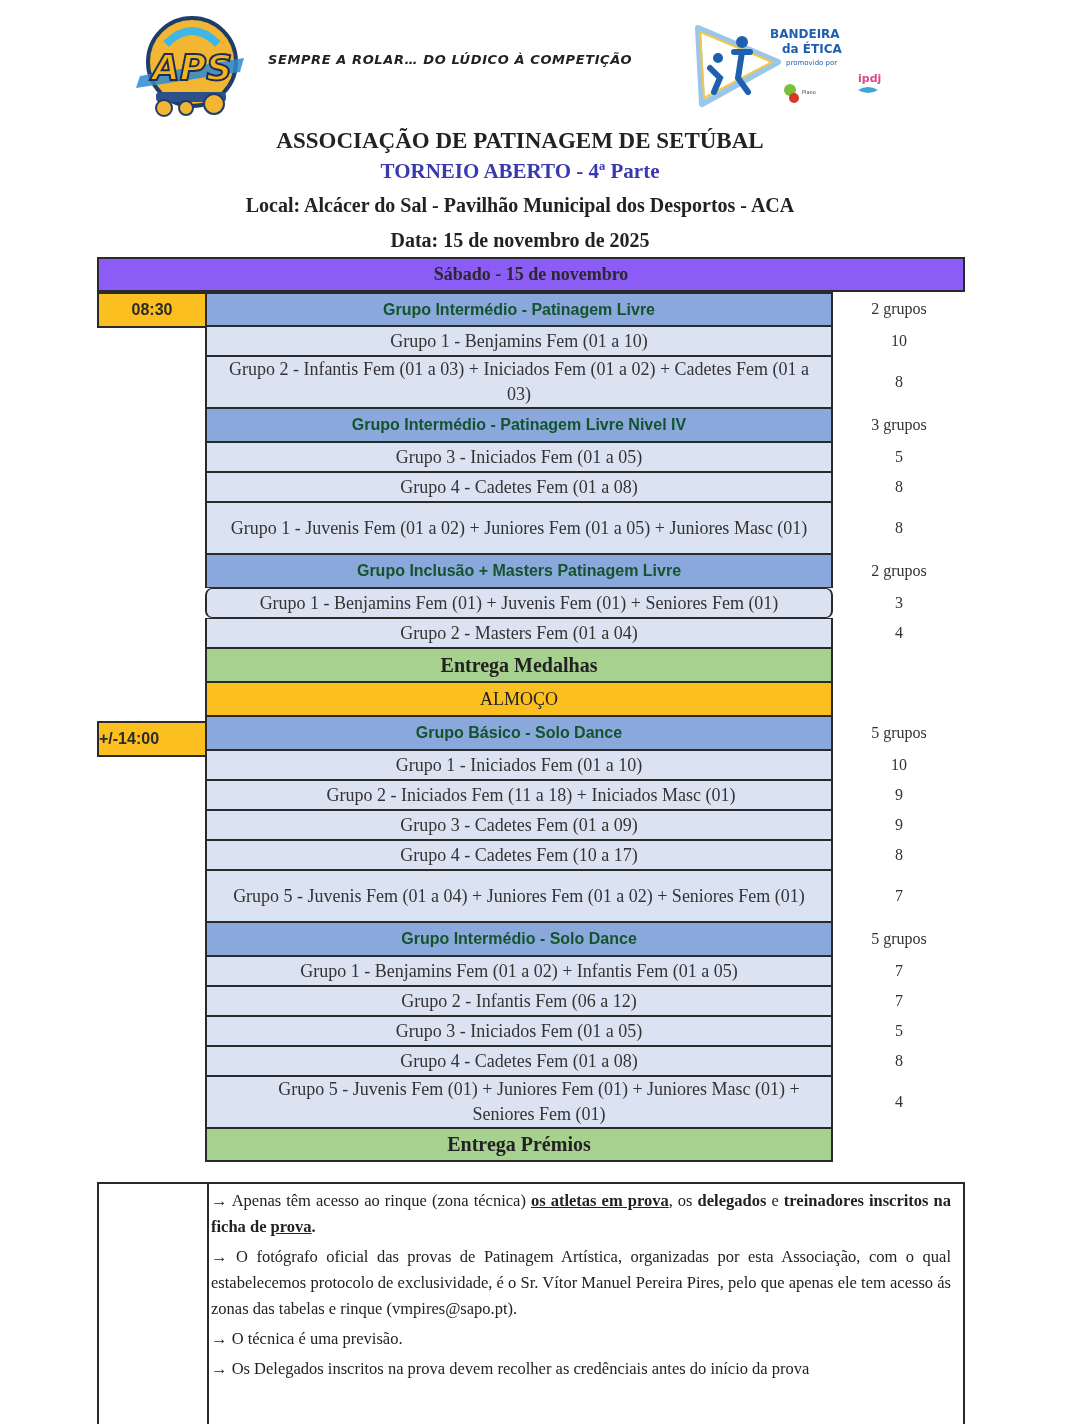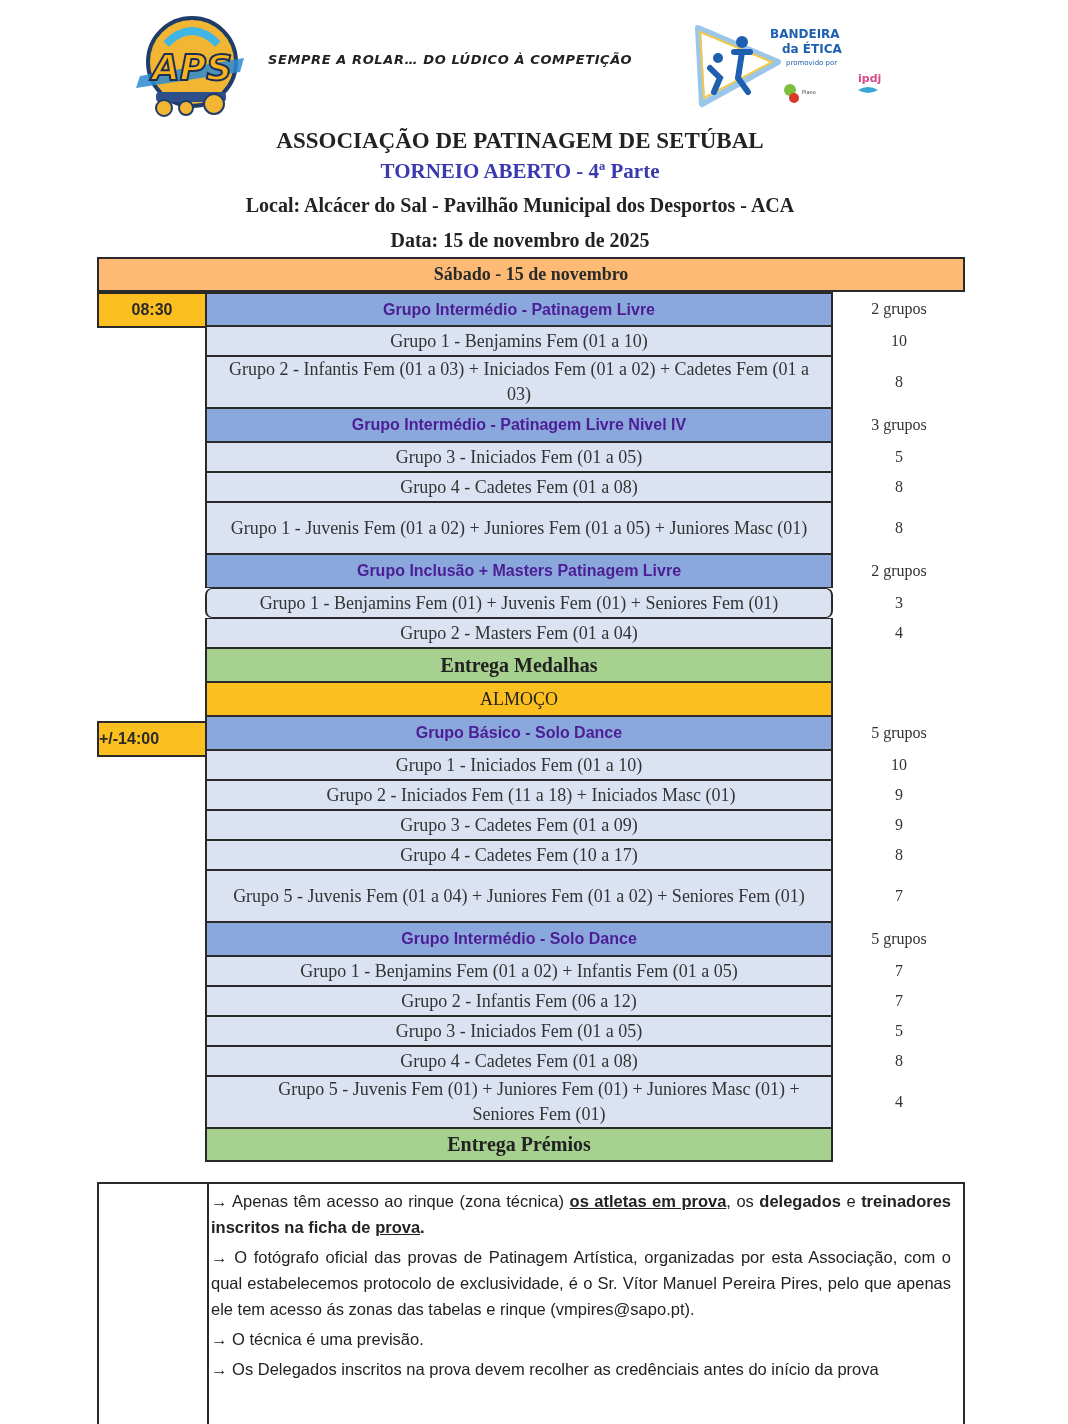--- a/index.html
+++ b/index.html
@@ -11,34 +11,34 @@
   .logo-etica { position:absolute; left:690px; top:18px; width:200px; height:92px; }
 
   .title { position:absolute; left:0; width:1040px; text-align:center; font-weight:bold; }
   .t1 { top:128px; font-size:23px; color:#222; }
   .t2 { top:159px; font-size:21px; color:#3a3ab0; }
   .t3 { top:194px; font-size:20px; color:#222; }
   .t4 { top:229px; font-size:20px; color:#222; }
 
   
   .row { position:absolute; box-sizing:border-box; display:flex; align-items:center; justify-content:center; text-align:center; }
-  .day-bar { left:97px; top:257px; width:868px; height:35px; background:#fdba74; border:2px solid #2a2a2a; font-family:"Liberation Serif", serif; font-weight:bold; font-size:18px; color:#2a2a2a; }
+  .day-bar { left:97px; top:257px; width:868px; height:35px; background:#8b5cf6; border:2px solid #2a2a2a; font-family:"Liberation Serif", serif; font-weight:bold; font-size:18px; color:#2a2a2a; }
   .time { left:97px; width:110px; height:36px; background:#fbbf1f; border:2px solid #2a2a2a; font-family:"Liberation Sans", sans-serif; font-weight:bold; font-size:16px; color:#2a2a2a; }
   .time.right { justify-content:flex-start; padding-left:0; }
   .cell { left:205px; width:628px; border:2px solid #2a2a2a; border-top-width:1px; border-bottom-width:1px; }
-  .head { background:#8aa8dc; font-family:"Liberation Sans", sans-serif; font-weight:bold; font-size:16px; color:#4c1d95; }
+  .head { background:#8aa8dc; font-family:"Liberation Sans", sans-serif; font-weight:bold; font-size:16px; color:#14532d; }
   .item { background:#dbe2f1; font-size:18px; color:#333; line-height:25px; padding:0 8px; }
   .green { background:#a6d18f; font-weight:bold; font-size:20px; color:#222; }
   .orange { background:#fbbf1f; font-weight:normal; font-size:18px; color:#222; }
   .count { left:845px; width:108px; font-size:16px; color:#333; }
 
   
   .notes { position:absolute; left:97px; top:1182px; width:868px; height:260px; border:2px solid #2a2a2a; box-sizing:border-box; }
   .notes-left { position:absolute; left:0; top:0; width:108px; height:100%; border-right:2px solid #2a2a2a; }
-  .notes-body { position:absolute; left:112px; top:4px; width:740px; font-family:Liberation Sans, sans-serif; font-size:16.5px; color:#222; line-height:26px; }
+  .notes-body { position:absolute; left:112px; top:4px; width:740px; font-family:Liberation Serif, serif; font-size:16.5px; color:#222; line-height:26px; }
   .notes-body p { margin:0 0 4px 0; text-align:justify; }
   .u { text-decoration:underline; }
   .b { font-weight:bold; }
 </style>
 </head>
 <body>
 
 <div class="logo-aps">
   <svg width="112" height="104" viewBox="0 0 112 104">
     <circle cx="56" cy="48" r="44" fill="#f2b632" stroke="#1e3d6b" stroke-width="4"></circle>

